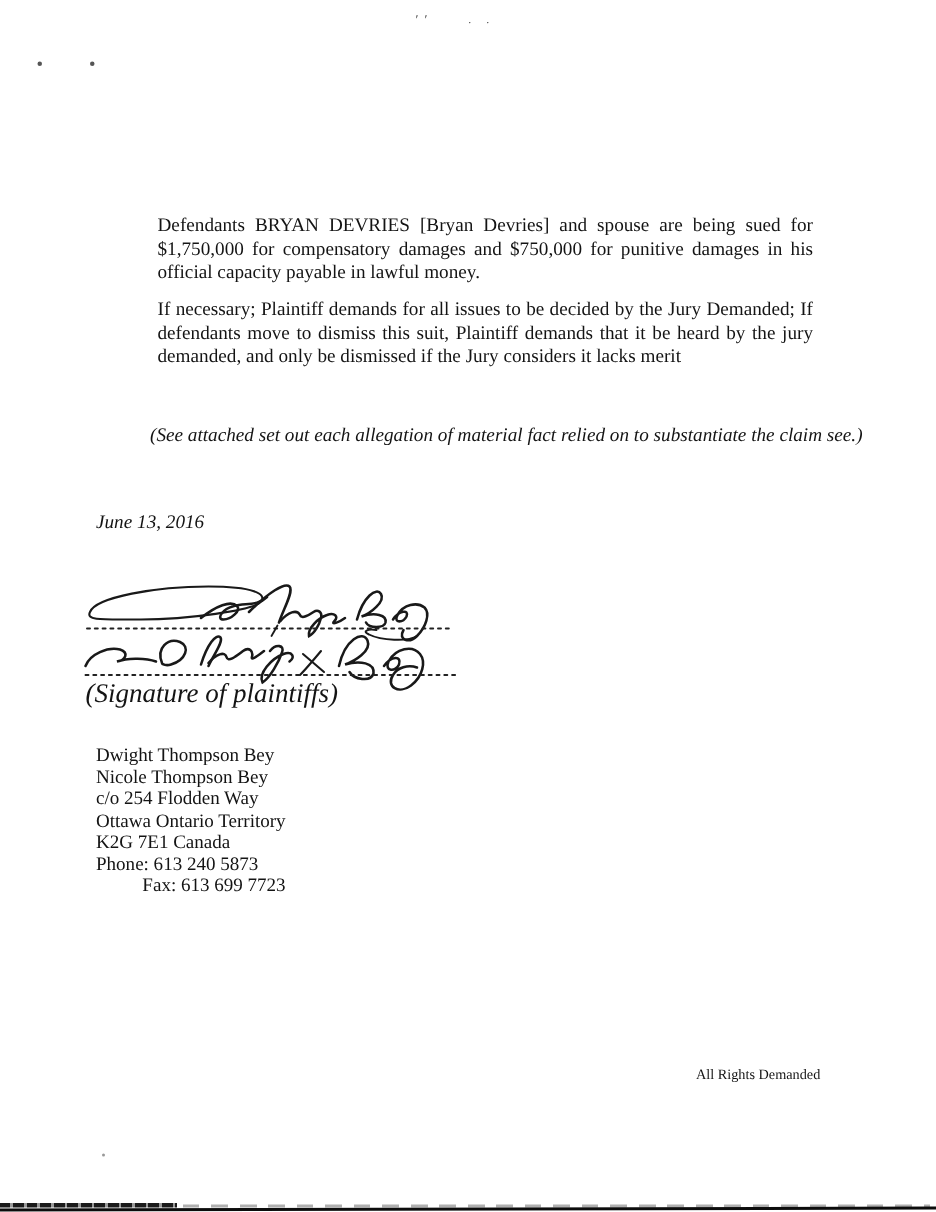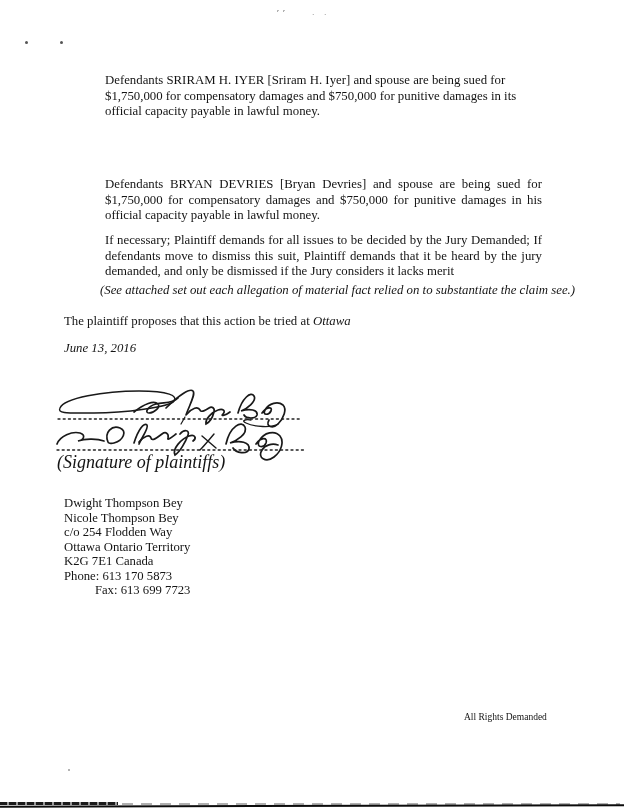--- a/index.html
+++ b/index.html
@@ -8,21 +8,21 @@
     width:624px;height:808px;
     background:#ffffff;
     overflow:hidden;
     font-family:"Liberation Serif","DejaVu Serif",serif;
     color:#141414;
   }
   .abs{position:absolute;margin:0;}
   .body-text{
     font-size:12.8px;line-height:15.6px;width:437px;left:105px;
   }
-  .justify{text-align:justify;margin-top:34px;}
+  .justify{text-align:justify;}
   .it{font-style:italic;}
   .note{left:63px;top:283px;width:500px;font-size:12.8px;font-style:italic;margin-left:37px;}
   .proposal{left:64px;top:314px;font-size:12.8px;}
   .date{left:64px;top:341px;font-size:12.8px;font-style:italic;text-align:center;}
   .sig-svg{position:absolute;left:54px;top:382px;}
   .sig-caption{left:57px;top:452px;font-size:18px;font-style:italic;}
   .contact{position:absolute;left:64px;top:496px;font-size:12.7px;line-height:14.5px;}
   .contact div{}
   .contact div:last-child{font-style:normal;text-align:right;}
   .footer-rights{left:464px;top:712px;font-size:9.5px;}
@@ -39,29 +39,27 @@
 <body>
 
 <div class="page">
 
   <div class="tickmarks" style="left:277px;top:8px;">′′</div>
   <div class="tickmarks" style="left:312px;top:11px;font-size:7px;">· ·</div>
   <div class="speck" style="left:25px;top:41px;width:3px;height:3px;"></div>
   <div class="speck" style="left:60px;top:41px;width:3px;height:3px;"></div>
   <div class="speck" style="left:68px;top:769px;width:2px;height:2px;opacity:.6;"></div>
 
-  <p class="abs body-text" style="top:73px;">Defendants SRIRAM H. IYER [Sriram H. Iyer] and spouse are being sued for $1,750,000 for compensatory damages and $750,000 for punitive damages in its official capacity payable in lawful money.</p>
 
   <p class="abs body-text justify" style="top:143px;">Defendants BRYAN DEVRIES [Bryan Devries] and spouse are being sued for $1,750,000 for compensatory damages and $750,000 for punitive damages in his official capacity payable in lawful money.</p>
 
   <p class="abs body-text justify" style="top:199px;">If necessary; Plaintiff demands for all issues to be decided by the Jury Demanded; If defendants move to dismiss this suit, Plaintiff demands that it be heard by the jury demanded, and only be dismissed if the Jury considers it lacks merit</p>
 
   <p class="abs note">(See attached set out each allegation of material fact relied on to substantiate the claim see.)</p>
 
-  <p class="abs proposal"><span>The plaintiff proposes that this action be tried at </span><span class="it">Ottawa</span></p>
 
   <p class="abs date">June 13, 2016</p>
 
   <svg class="sig-svg" width="260" height="80" viewBox="0 0 260 80" fill="none" stroke="#191919" stroke-width="1.7" stroke-linecap="round">
     <g>
       <path d="M6,26 C10,16 50,9 85,9 C115,9 124,14 120,19 C116,25 70,31 40,31 C15,31 3,32 6,26" stroke-width="1.4"></path>
       <path d="M80,30 C90,22 100,18 104,22 C107,25 100,31 95,31 C90,31 94,24 102,22 C110,20 118,22 124,16"></path>
       <path d="M112,26 C125,13 136,6 139,9 C142,12 135,24 132,33"></path>
       <path d="M133,32 C138,26 144,24 146,28 C147,31 152,28 155,26 C158,24 161,26 160,30 C159,34 156,40 152,42 C151,37 158,30 164,28 C169,26 172,29 169,32 C166,35 172,33 176,30"></path>
       <path d="M184,31 C188,16 197,9 200,14 C203,19 193,27 187,29 C196,26 204,28 203,33 C202,37 192,37 190,33"></path>
@@ -84,21 +82,21 @@
   </svg>
 
   <p class="abs sig-caption">(Signature of plaintiffs)</p>
 
   <div class="contact">
     <div>Dwight Thompson Bey</div>
     <div>Nicole Thompson Bey</div>
     <div>c/o 254 Flodden Way</div>
     <div>Ottawa Ontario Territory</div>
     <div>K2G 7E1 Canada</div>
-    <div>Phone: 613 170 5873</div>
+    <div>Phone: 613 240 5873</div>
     <div>Fax: 613 699 7723</div>
   </div>
 
   <p class="abs footer-rights">All Rights Demanded</p>
 
   <div class="band-left"></div>
   <div class="band-right"></div>
   <div class="band-solid"></div>
 
 </div>

